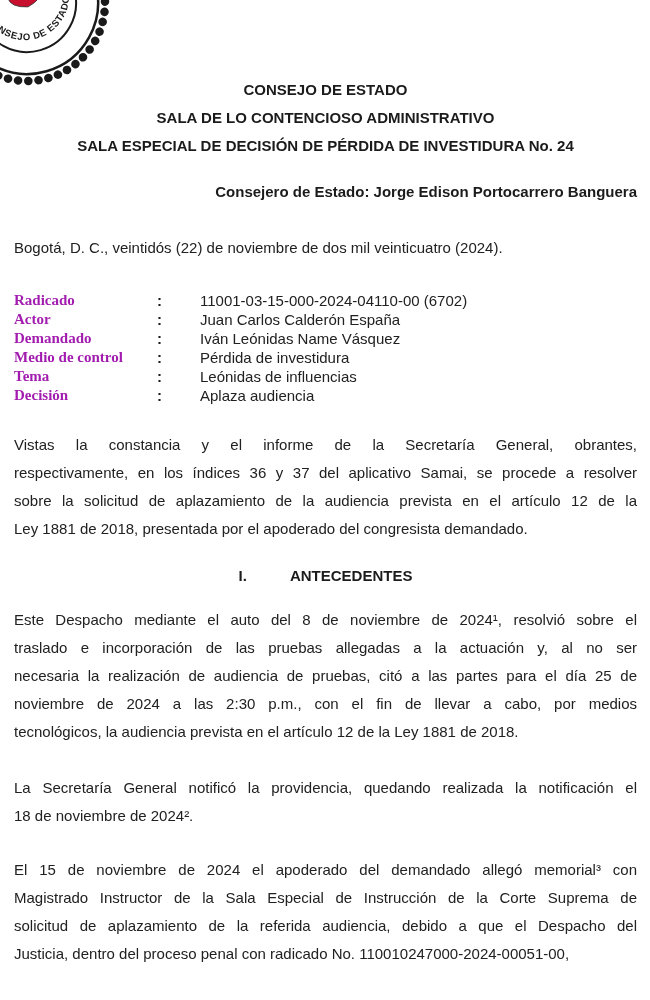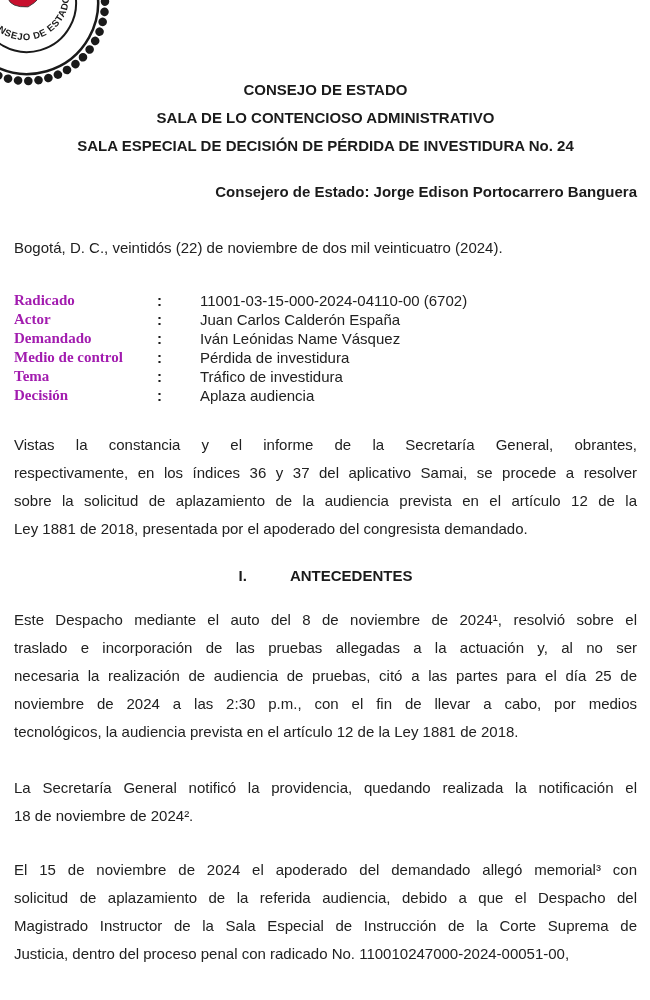--- a/index.html
+++ b/index.html
@@ -142,21 +142,21 @@
 
       <div class="case-row">
         <div class="case-label">Medio de control</div>
         <div class="case-sep">:</div>
         <div class="case-value">Pérdida de investidura</div>
       </div>
 
       <div class="case-row">
         <div class="case-label">Tema</div>
         <div class="case-sep">:</div>
-        <div class="case-value">Tráfico de investidura</div>
+        <div class="case-value">Leónidas de influencias</div>
       </div>
 
       <div class="case-row">
         <div class="case-label">Decisión</div>
         <div class="case-sep">:</div>
         <div class="case-value">Aplaza audiencia</div>
       </div>
     </div>
 
   <div class="para m-intro">
@@ -191,20 +191,20 @@
 
       <div class="pline">La Secretaría General notificó la providencia, quedando realizada la notificación el</div>
 
       <div class="pline">18 de noviembre de 2024².</div>
     </div>
 
   <div class="para m-p4">
 
       <div class="pline">El 15 de noviembre de 2024 el apoderado del demandado allegó memorial³ con</div>
 
+      <div class="pline">Magistrado Instructor de la Sala Especial de Instrucción de la Corte Suprema de</div>
+
       <div class="pline">solicitud de aplazamiento de la referida audiencia, debido a que el Despacho del</div>
 
-      <div class="pline">Magistrado Instructor de la Sala Especial de Instrucción de la Corte Suprema de</div>
-
       <div class="pline">Justicia, dentro del proceso penal con radicado No. 110010247000-2024-00051-00,</div>
     </div>
 
 </div>
 
 </body></html>

